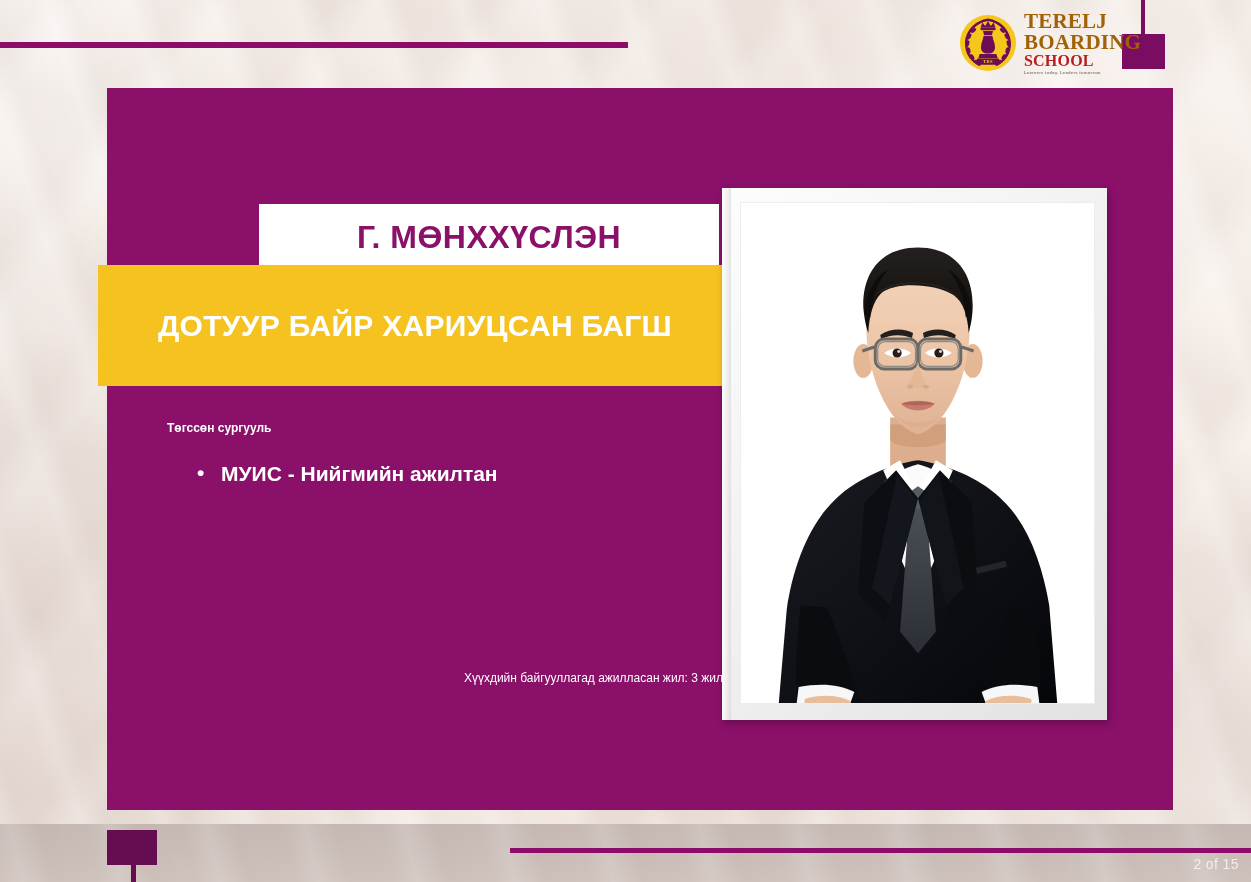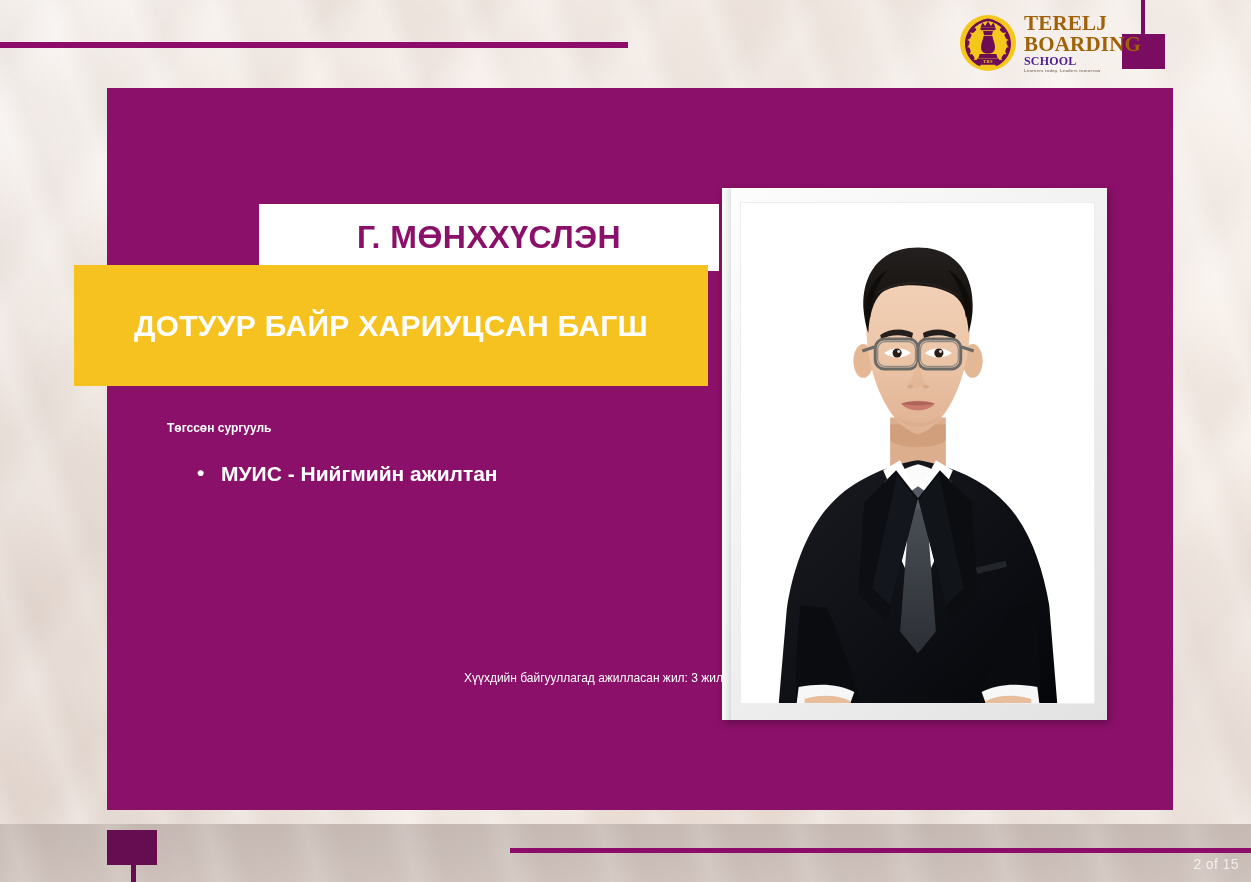--- a/index.html
+++ b/index.html
@@ -142,21 +142,21 @@
     color: #8a1069;
     font-size: 32px;
     font-weight: bold;
     letter-spacing: .5px;
     white-space: nowrap;
   }
 
   
   .rolebar {
     position: absolute;
-    left: 74px; top: 265px;
+    left: 98px; top: 265px;
     width: 634px; height: 121px;
     background: #f6c21f;
     display: flex;
     align-items: center;
     justify-content: center;
     padding: 0 14px;
     box-sizing: border-box;
   }
   .rolebar-text {
     color: #ffffff;
@@ -260,22 +260,22 @@
     line-height: 1.0;
     font-family: "Liberation Serif", "DejaVu Serif", serif;
   }
   .logo-line1, .logo-line2 {
     color: #a16207;
     font-size: 21px;
     font-weight: bold;
     letter-spacing: .2px;
   }
   .logo-line3 {
-    color: #4c1d95;
-    font-size: 12px;
+    color: #b91c1c;
+    font-size: 16px;
     font-weight: bold;
     letter-spacing: .2px;
   }
   .logo-tag {
     color: #8d7c74;
     font-size: 4.2px;
     font-weight: bold;
     letter-spacing: .25px;
     margin-top: 2px;
     font-family: "Liberation Sans", sans-serif;

